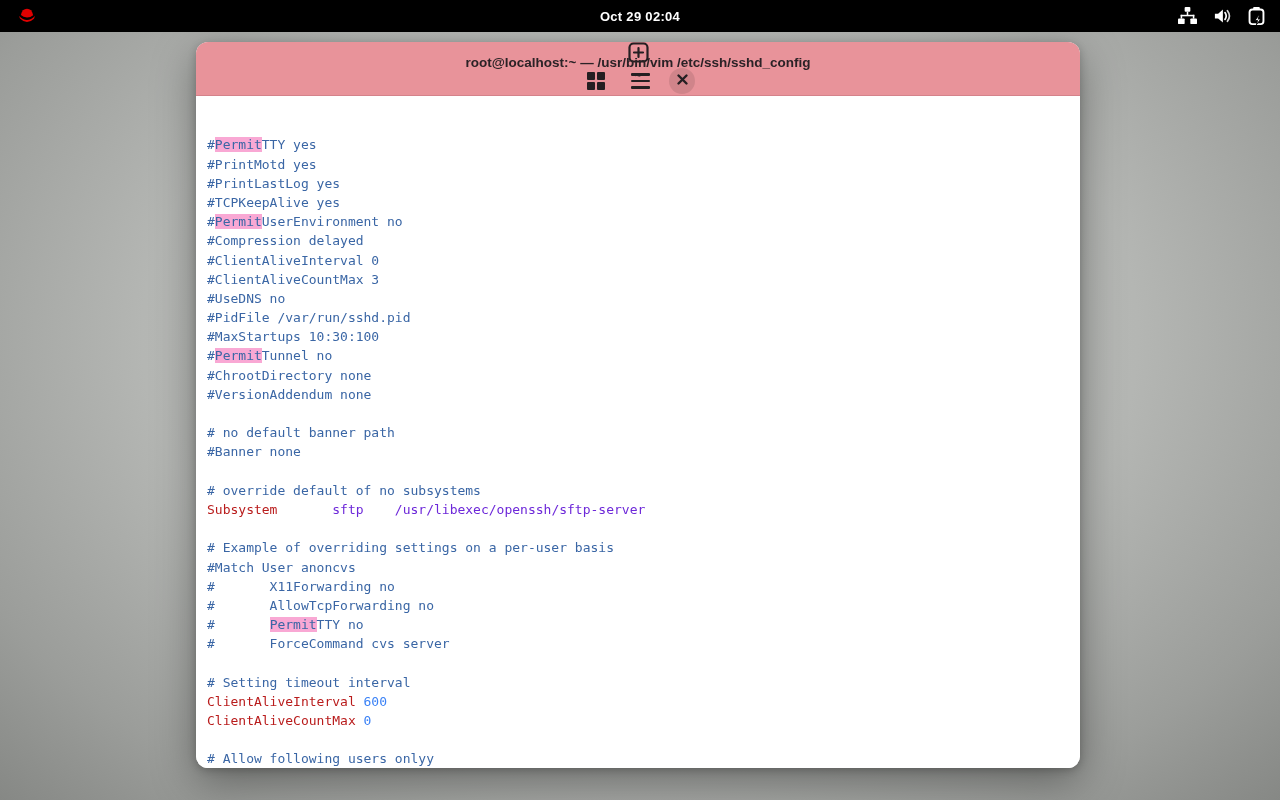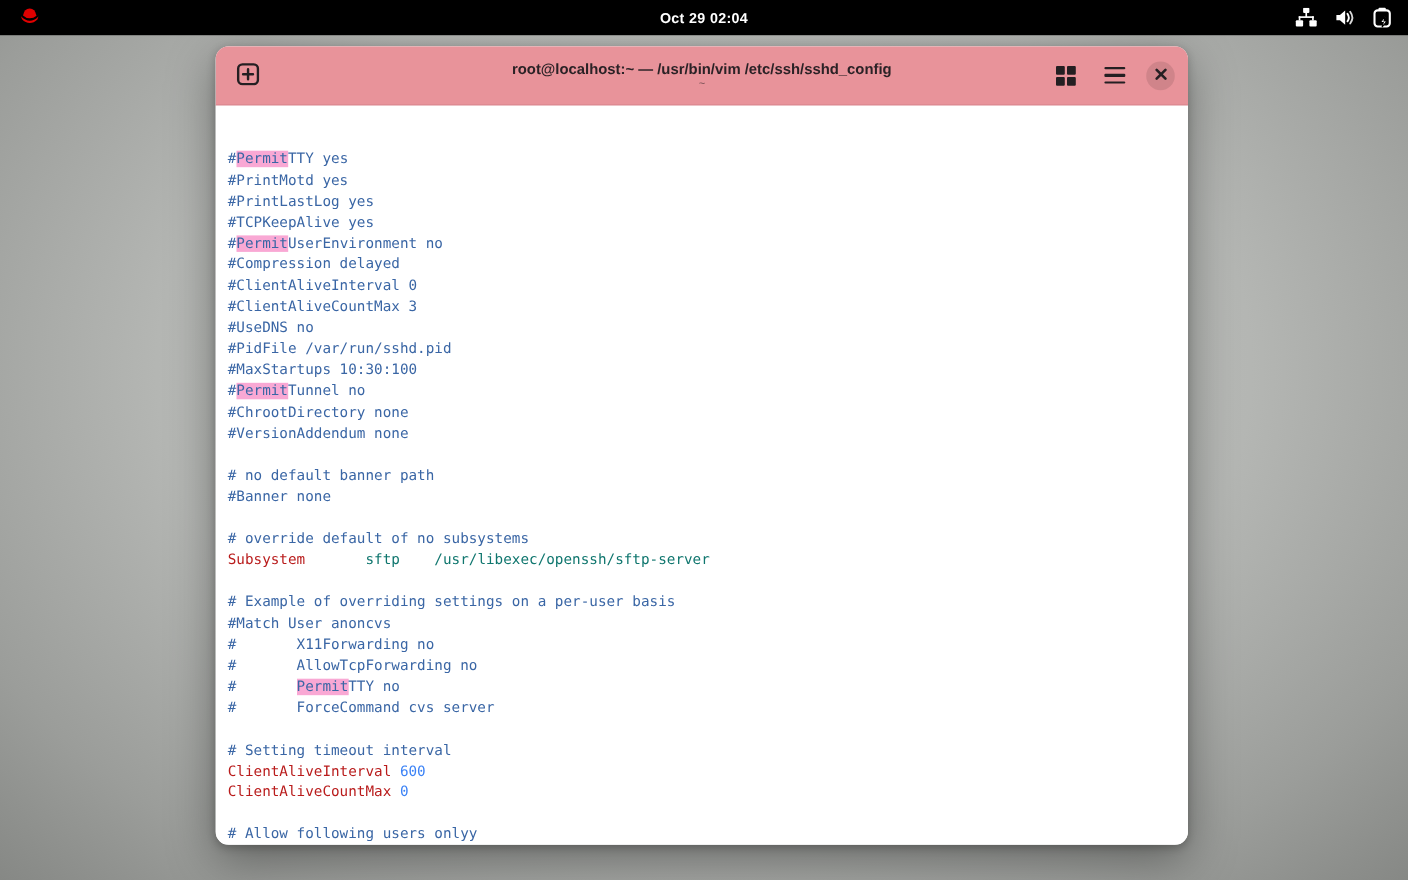--- a/index.html
+++ b/index.html
@@ -28,20 +28,21 @@
     position:absolute; left:196px; top:42px; width:884px; height:726px;
     border-radius:12px; background:#fff;
     box-shadow:0 14px 44px rgba(0,0,0,.38), 0 2px 8px rgba(0,0,0,.22);
     overflow:hidden;
   }
   .titlebar {
     height:54px; background:#e8939a;
     display:flex; align-items:center; justify-content:space-between;
     padding:0 12px; position:relative;
     border-bottom:1px solid #d4828a;
+    flex-direction:column;
   }
   .newtab-btn {
     width:34px; height:34px; border:none; background:transparent; border-radius:6px;
     display:flex; align-items:center; justify-content:center; cursor:pointer;
   }
   .title-box {
     position:absolute; left:50%; top:50%; transform:translate(-50%,-50%);
     text-align:center; line-height:1.15; width:70%;
   }
   .title-box .title { font-weight:700; font-size:13.5px; color:#2b2226; white-space:nowrap; }
@@ -61,21 +62,21 @@
   .term {
     position:relative; height:672px; background:#fff;
     font-family:"DejaVu Sans Mono","Liberation Mono",monospace;
     font-size:13px; line-height:19.2px;
     padding:1px 0 0 11px; color:#3c3c3c;
     white-space:pre;
   }
   .line { height:19.2px; }
   .seg-c { color:#3a66a5; }
   .seg-k { color:#b91c1c; }
-  .seg-n { color:#0f766e; }
+  .seg-n { color:#6d28d9; }
   .seg-r { color:#3b82f6; }
   .seg-h { background:#f9a8d4; color:#3a66a5; }
 
   .statusline { position:absolute; left:11px; right:0; bottom:3px; height:19.2px; }
   .mode { font-weight:700; color:#141414; }
 </style>
 </head>
 <body>
 
 <div class="topbar">

